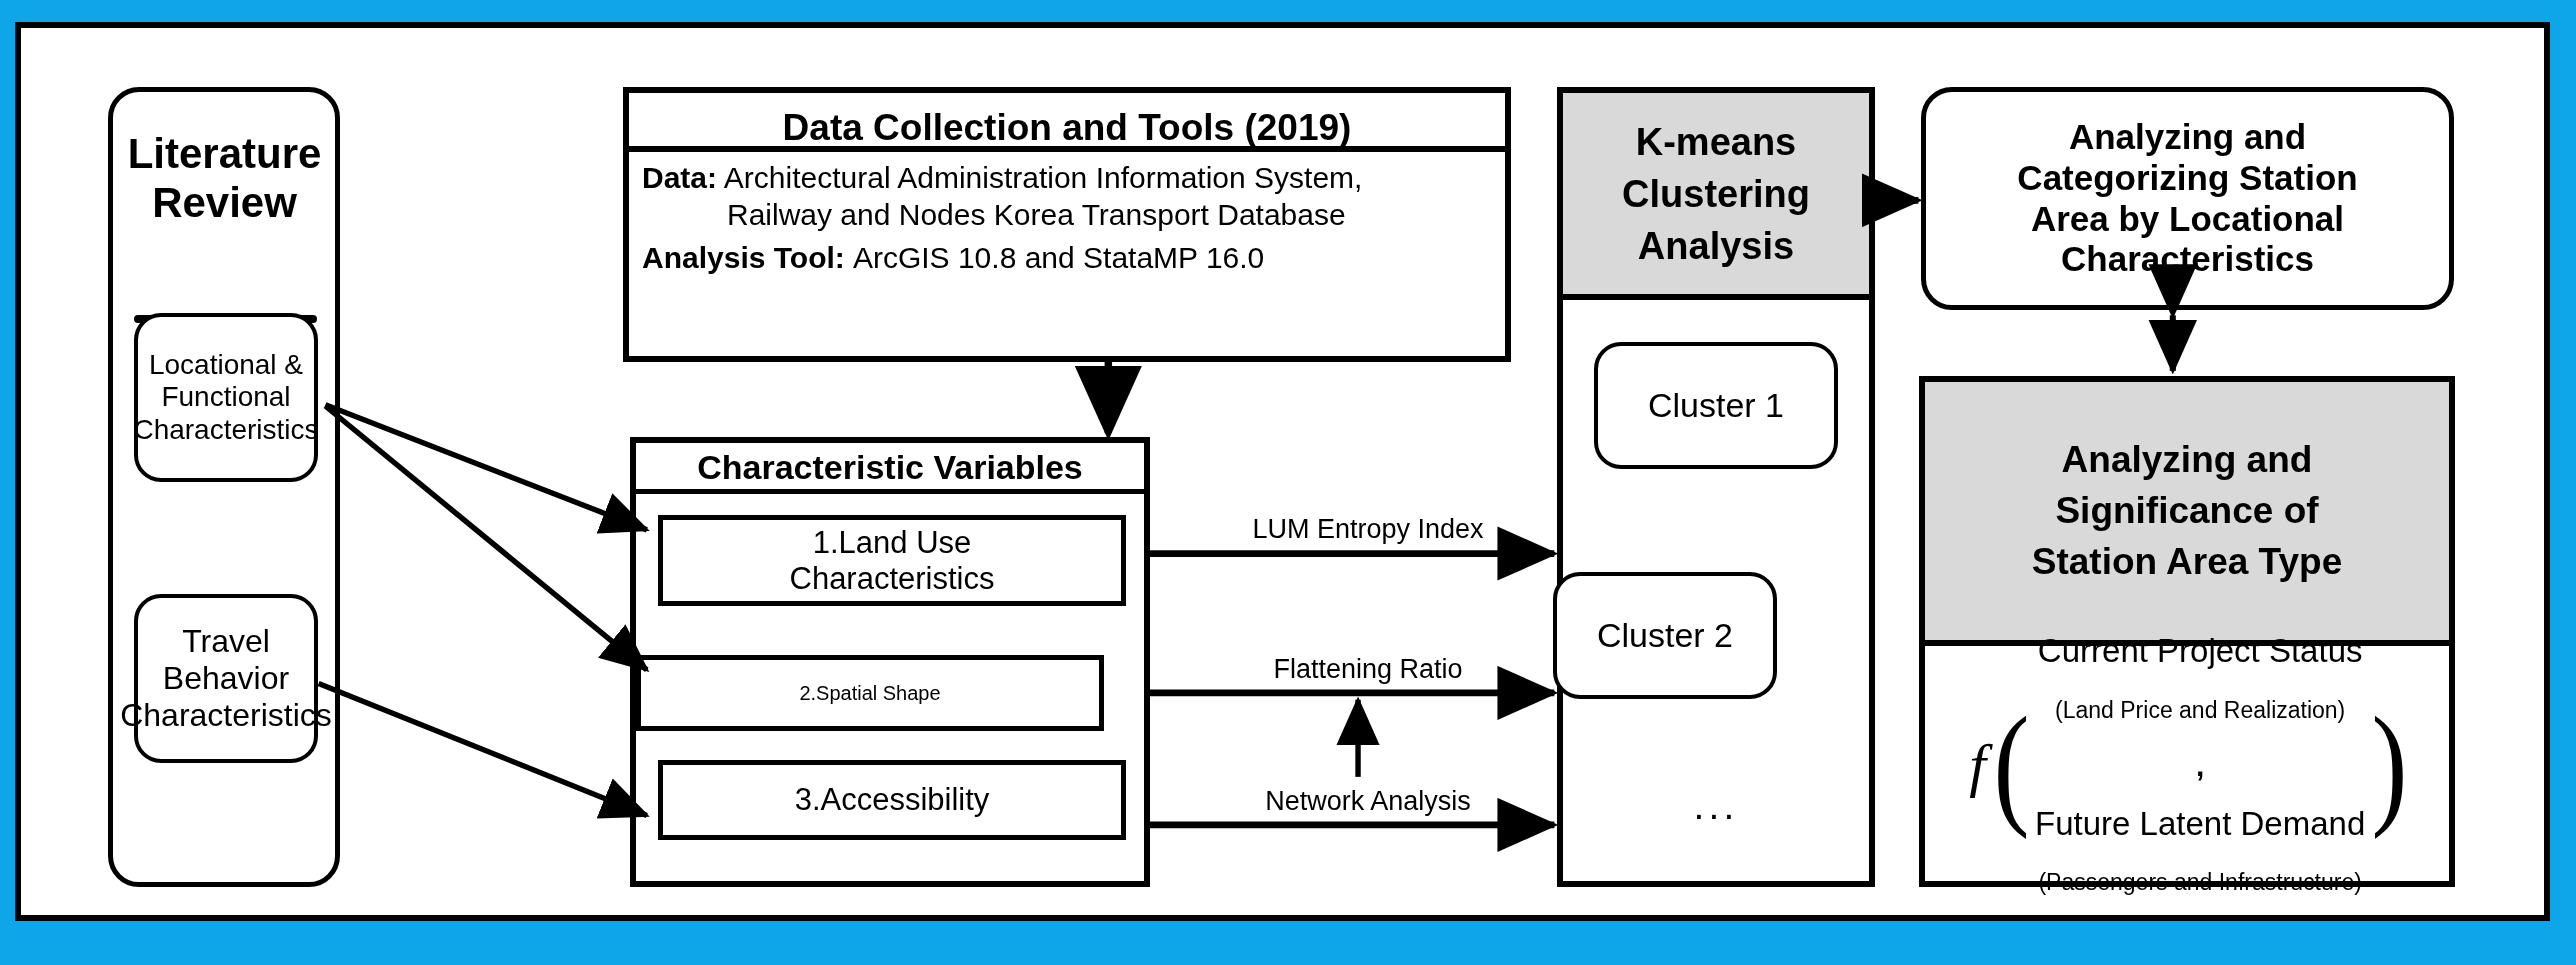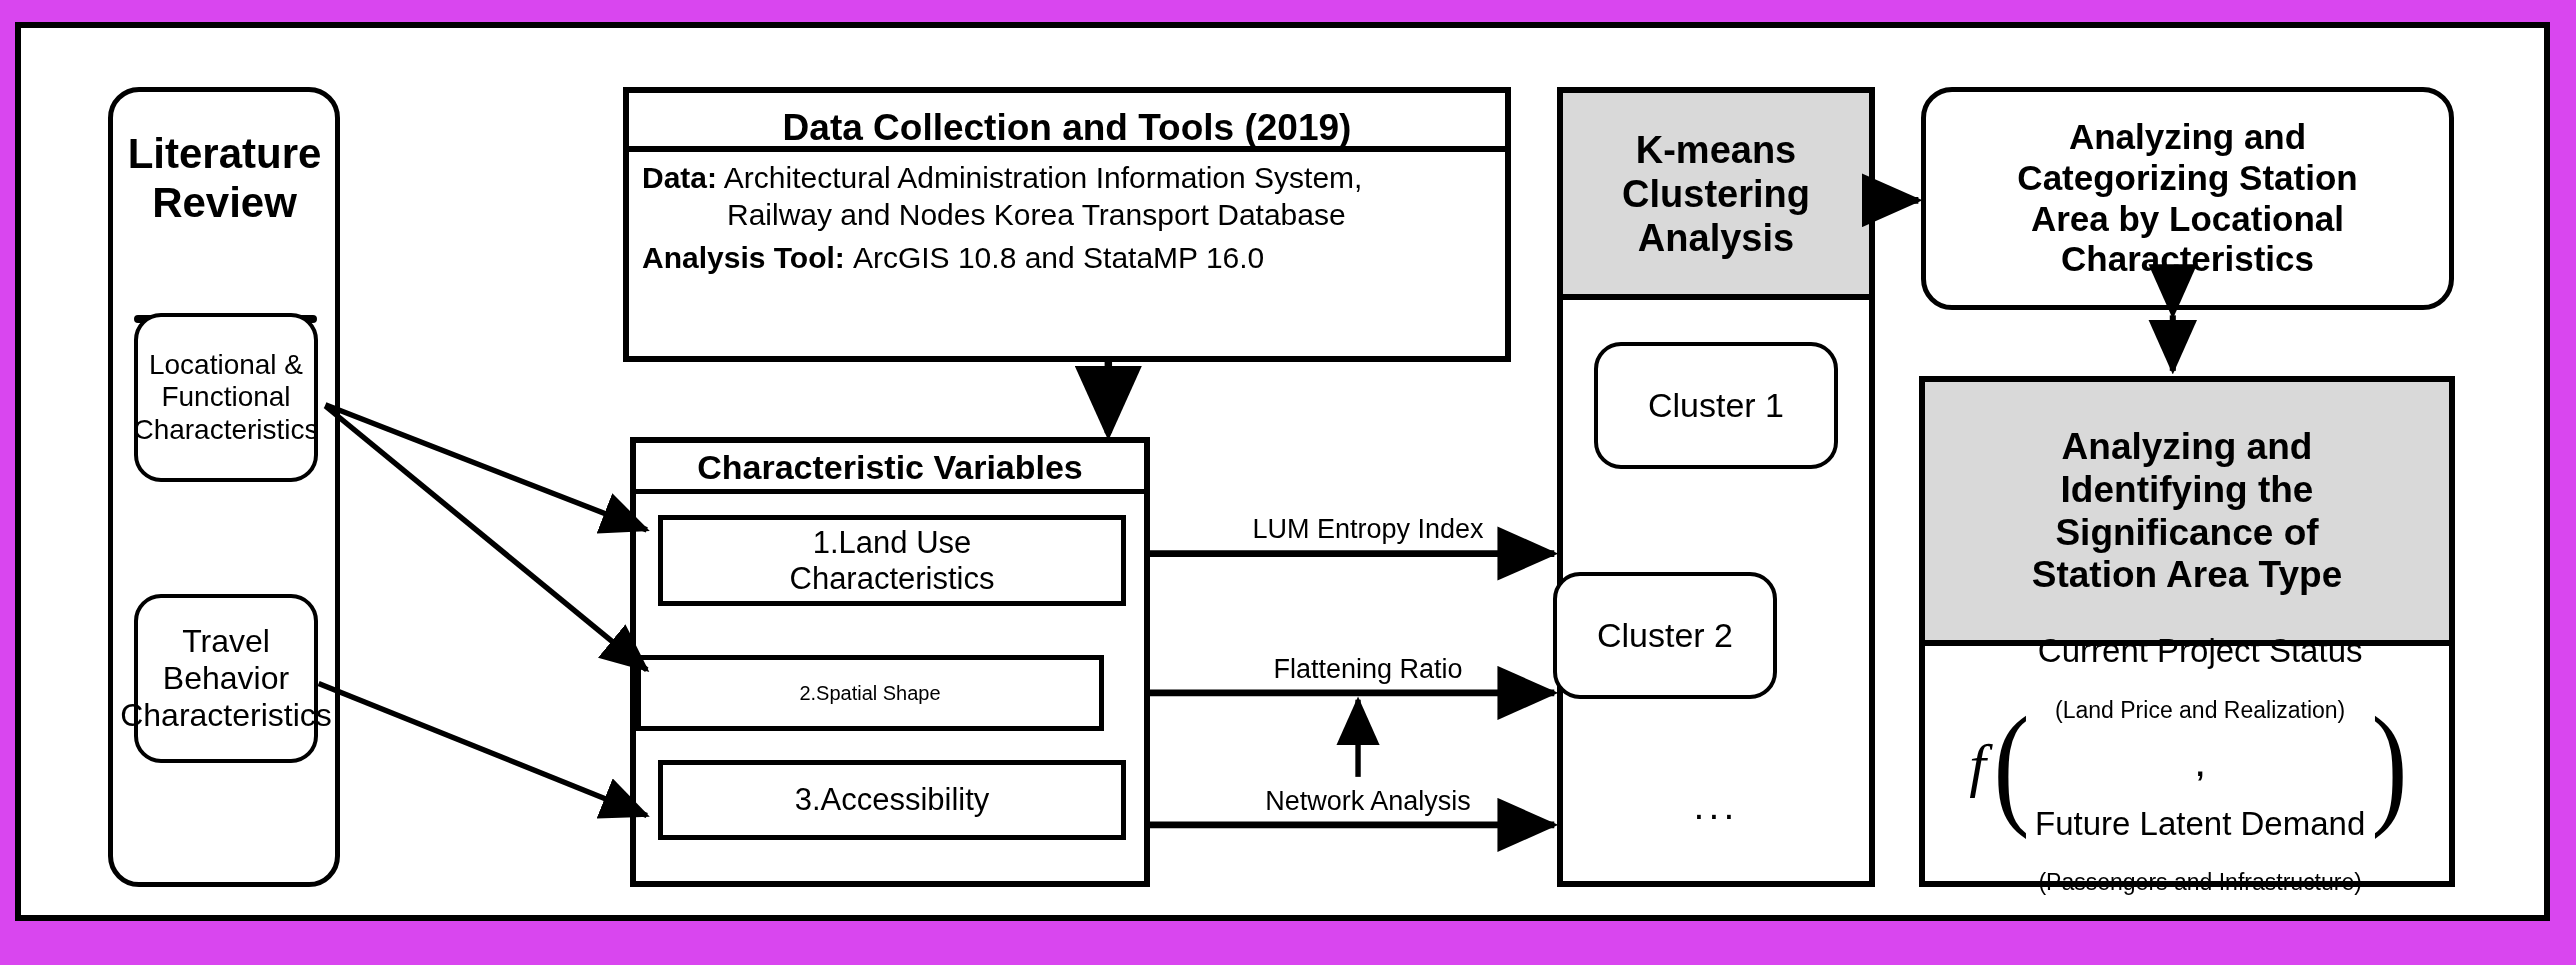--- a/index.html
+++ b/index.html
@@ -1,25 +1,25 @@
 <!DOCTYPE html>
 <html style="font-size:10.8px"><head>
 <meta charset="utf-8">
 <style>
   html,body{margin:0;padding:0;background:#fff;}
   body{width:2576px;height:965px;font-family:"Liberation Sans",sans-serif;color:#000;}
-  #root{position:relative;width:2576px;height:965px;overflow:hidden;background:#d946ef;}
+  #root{position:relative;width:2576px;height:965px;overflow:hidden;background:#0ea5e9;}
 
   .frame{position:absolute;left:15px;top:21.7px;width:2535px;height:899px;border:6.1px solid #000;background:#fff;box-sizing:border-box;}
 
   .box{position:absolute;box-sizing:border-box;background:#fff;}
   .sq{border:6.1px solid #000;}
   .rnd{border:5.4px solid #000;border-radius:31px;}
   .rnd-inner{border:4.7px solid #000;border-radius:27px;}
-  .shade{background:#d9d9d9;}
+  .shade{background:#d9d9d9;gap:8px;}
 
   .ctr{display:flex;align-items:center;justify-content:center;text-align:center;}
   .col{flex-direction:column;}
 
   .t-bold{font-weight:bold;}
   .lh{line-height:1.16;}
 
   svg.lines{position:absolute;left:0;top:0;width:2576px;height:965px;pointer-events:none;}
 
   .lbl{position:absolute;white-space:nowrap;font-size:27px;}
@@ -117,21 +117,20 @@
   <div class="box rnd ctr col lh t-bold" style="left:1921px;top:87px;width:533px;height:223px;font-size:35px;">
     <div>Analyzing and</div>
     <div>Categorizing Station</div>
     <div>Area by Locational</div>
     <div>Characteristics</div>
   </div>
 
   <div class="box sq" style="left:1919px;top:376px;width:536px;height:511px;"></div>
   <div class="shade ctr col lh t-bold" style="position:absolute;left:1925px;top:382px;width:524px;height:259px;font-size:37px;">
     <div>Analyzing and</div>
-    <div>Identifying the</div>
     <div>Significance of</div>
     <div>Station Area Type</div>
   </div>
   <div style="position:absolute;left:1925px;top:640px;width:524px;height:6.1px;background:#000;"></div>
 
   <div style="position:absolute;left:1933px;top:650px;width:515px;height:230px;display:flex;align-items:center;justify-content:center;">
     <span style="font-family:'Liberation Serif',serif;font-style:italic;font-size:60px;line-height:1;margin-right:2.7px;">f</span>
     <span style="font-family:'Liberation Serif',serif;font-size:135px;line-height:0.72;transform:scaleX(0.8);display:inline-block;">(</span>
     <span style="display:flex;flex-direction:column;align-items:center;justify-content:center;text-align:center;margin:0 1.4px;gap:28px;">
       <span style="font-size:33px;line-height:1.05;">Current Project Status</span>

